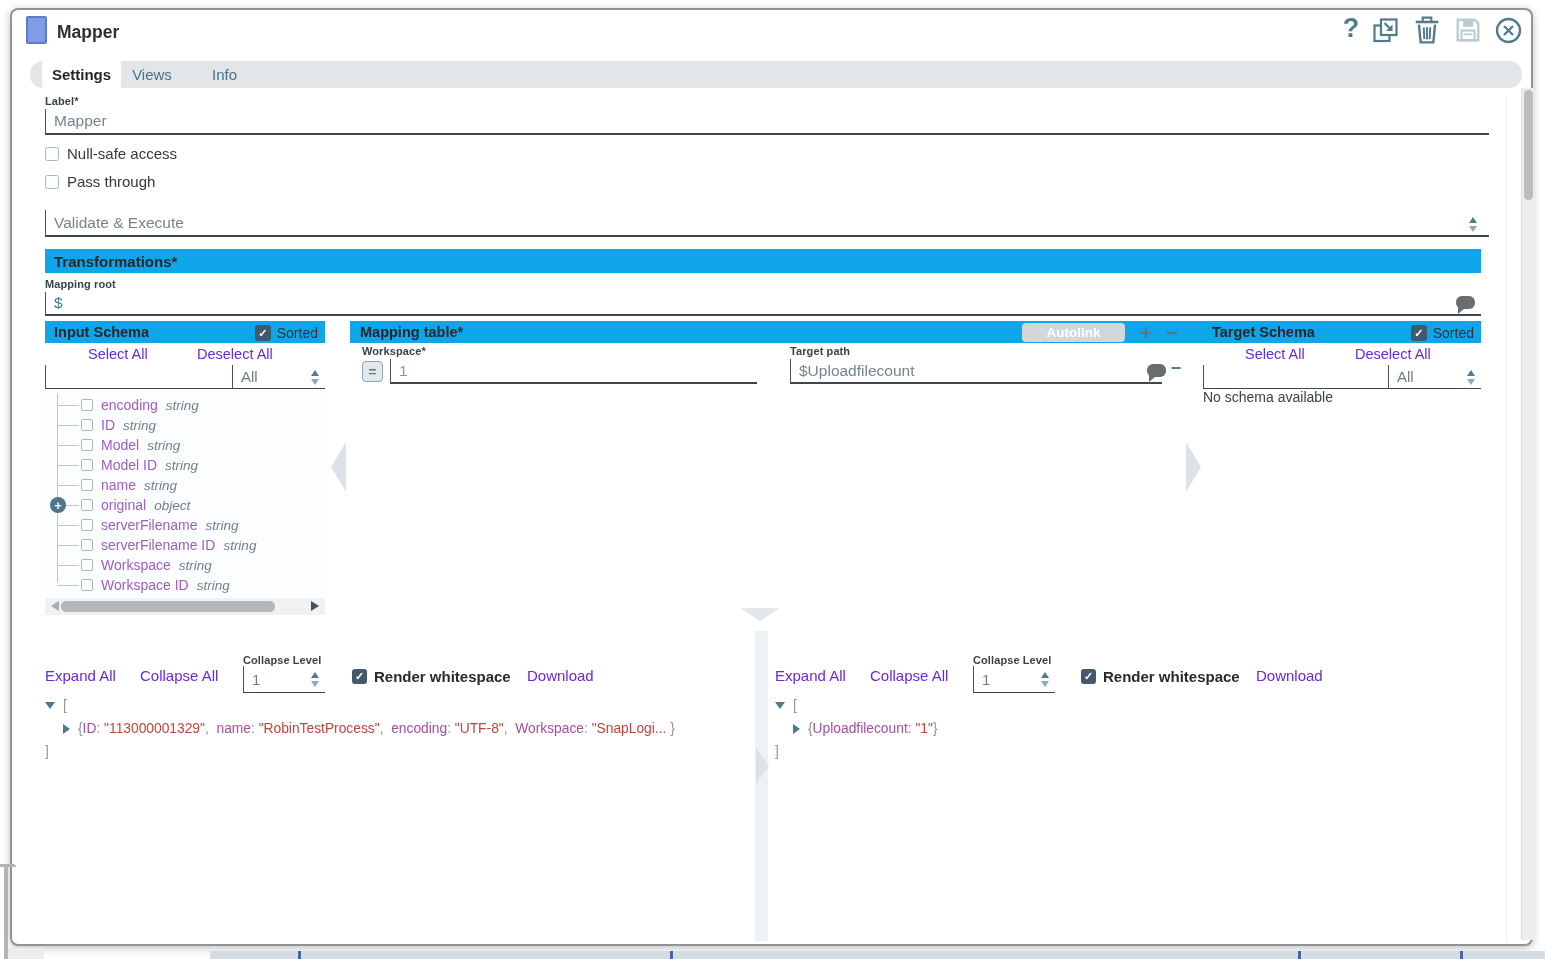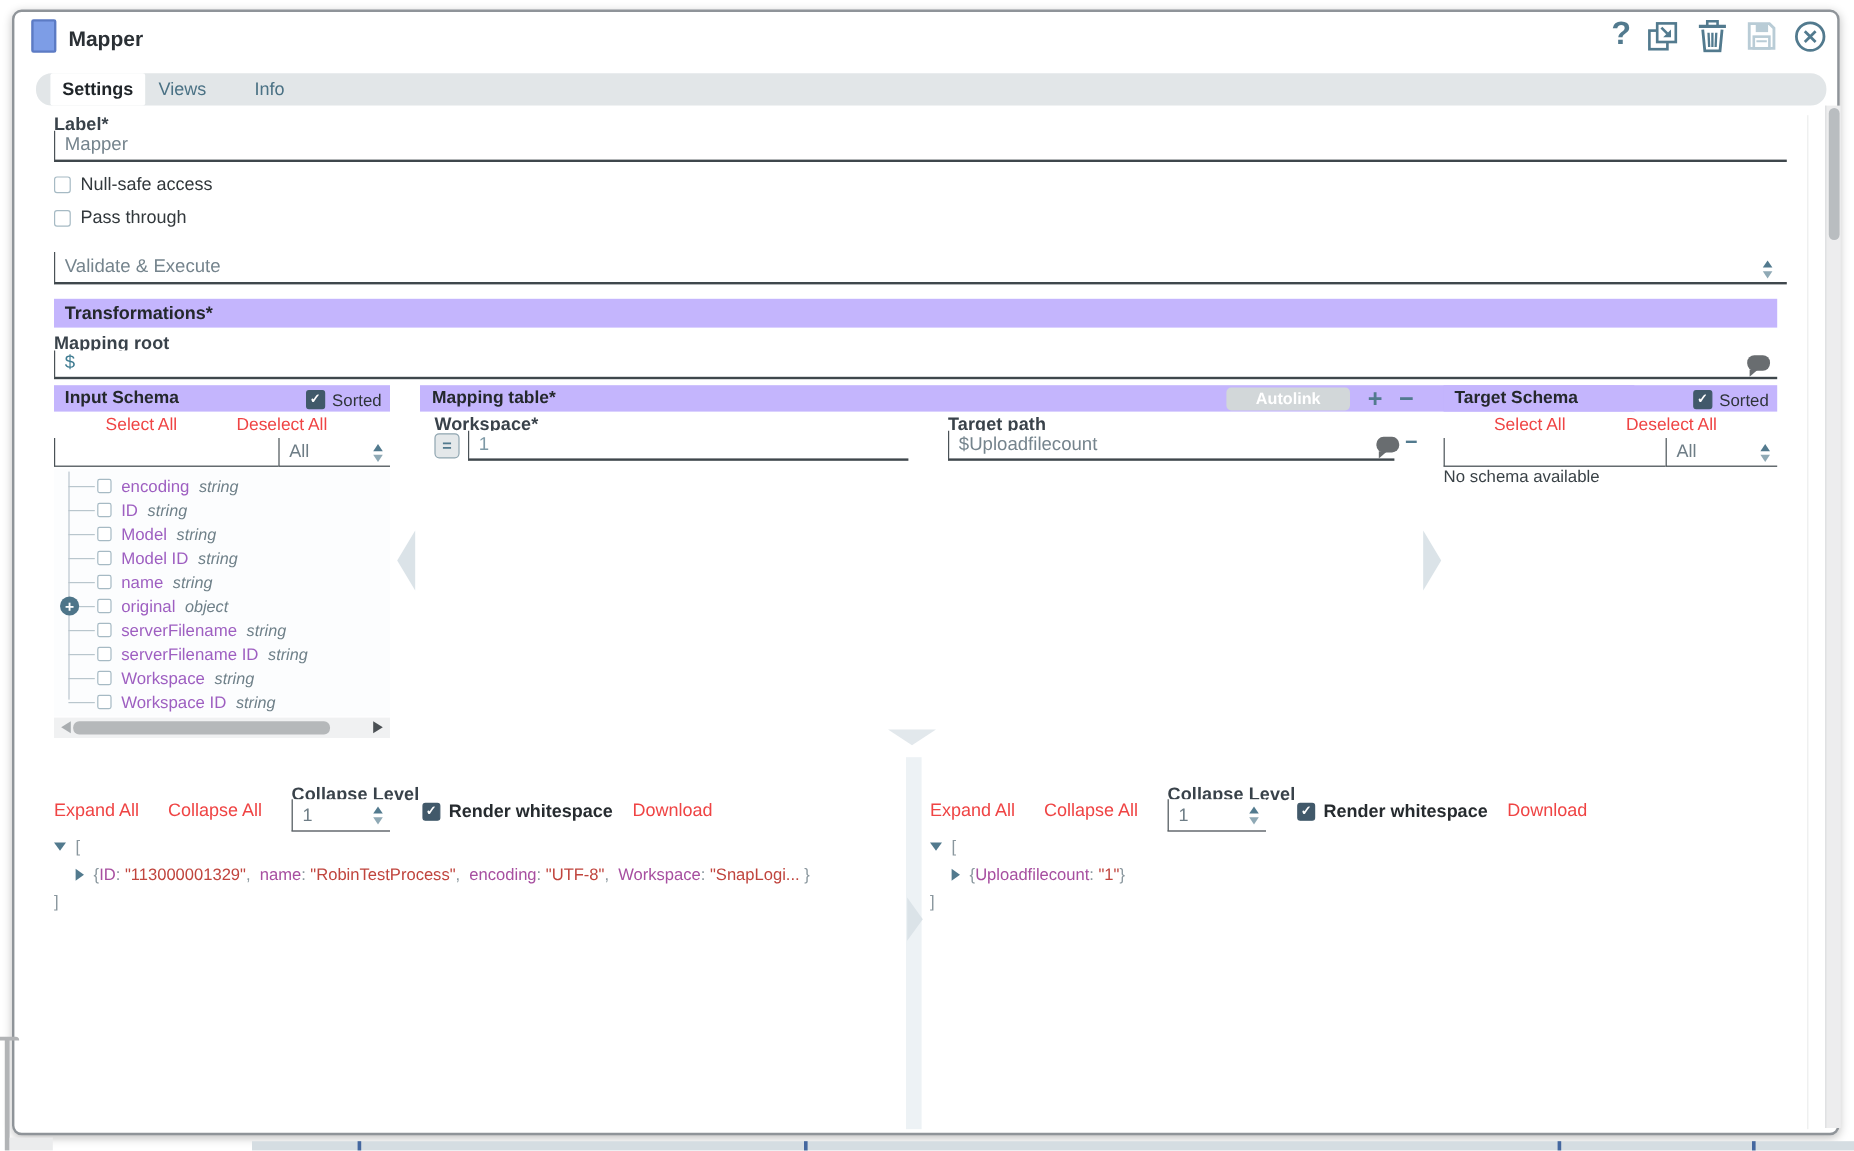--- a/index.html
+++ b/index.html
@@ -18,30 +18,30 @@
 
   
   .tabbar{left:30px;top:61px;width:1492px;height:27px;background:#e2e6e8;border-radius:13px;}
   .tab{height:27px;display:flex;align-items:center;justify-content:center;font-size:15px;}
   .tab-active{left:42px;top:61px;width:79px;background:#fff;font-weight:700;color:#1f2428;border-radius:2px;}
   .tab-idle{color:#4a7184;}
   .tab-views{left:121px;top:61px;width:62px;}
   .tab-info{left:197px;top:61px;width:55px;}
 
   
-  .flabel{font-size:15px;font-weight:700;color:#39424a;letter-spacing:.1px;}
+  .flabel{font-size:11px;font-weight:700;color:#39424a;letter-spacing:.1px;}
   .uline{border-left:1px solid #4a5257;border-bottom:2px solid #3f474c;display:flex;align-items:center;padding-left:8px;font-size:15.5px;color:#75848d;background:#fff;}
   input.uline{outline:none;border-top:none;border-right:none;font-family:"Liberation Sans",sans-serif;}
   .cb{width:14px;height:14px;border:1.6px solid #a6bac4;border-radius:2.5px;background:#fff;display:flex;align-items:center;justify-content:center;font-size:11px;color:#fff;font-weight:700;line-height:1;}
   .cb-sm{width:15px;height:15px;}
   .cb.checked{background:#41596a;border-color:#41596a;}
   .cblabel{font-size:15px;color:#32383c;}
-  .hbar{background:#c4b5fd;display:flex;align-items:center;font-weight:700;font-size:14.5px;color:#24282c;padding-left:9px;position:absolute;box-sizing:border-box;}
+  .hbar{background:#0ea5e9;display:flex;align-items:center;font-weight:700;font-size:14.5px;color:#24282c;padding-left:9px;position:absolute;box-sizing:border-box;}
   .sorted{position:absolute;right:7px;top:4px;display:flex;align-items:center;gap:6px;font-weight:400;font-size:14px;color:#2e3439;}
-  .slink{color:#ef4444;font-size:14.5px;cursor:pointer;}
+  .slink{color:#6d28d9;font-size:14.5px;cursor:pointer;}
   .biglink{font-size:15px;}
   .spin{display:flex;flex-direction:column;gap:3px;position:absolute;}
   .spin i{display:block;width:0;height:0;}
   .spin .up{border-left:4.5px solid transparent;border-right:4.5px solid transparent;border-bottom:6px solid #527a8e;}
   .spin .dn{border-left:4.5px solid transparent;border-right:4.5px solid transparent;border-top:6px solid #8fa9b5;}
 
   
   .tree{background:#fcfdfe;}
   .vline{position:absolute;left:12px;top:2px;width:1px;height:190px;background:#b9c6cd;}
   .tree-row{height:20px;display:flex;align-items:center;position:relative;padding-left:36px;}

